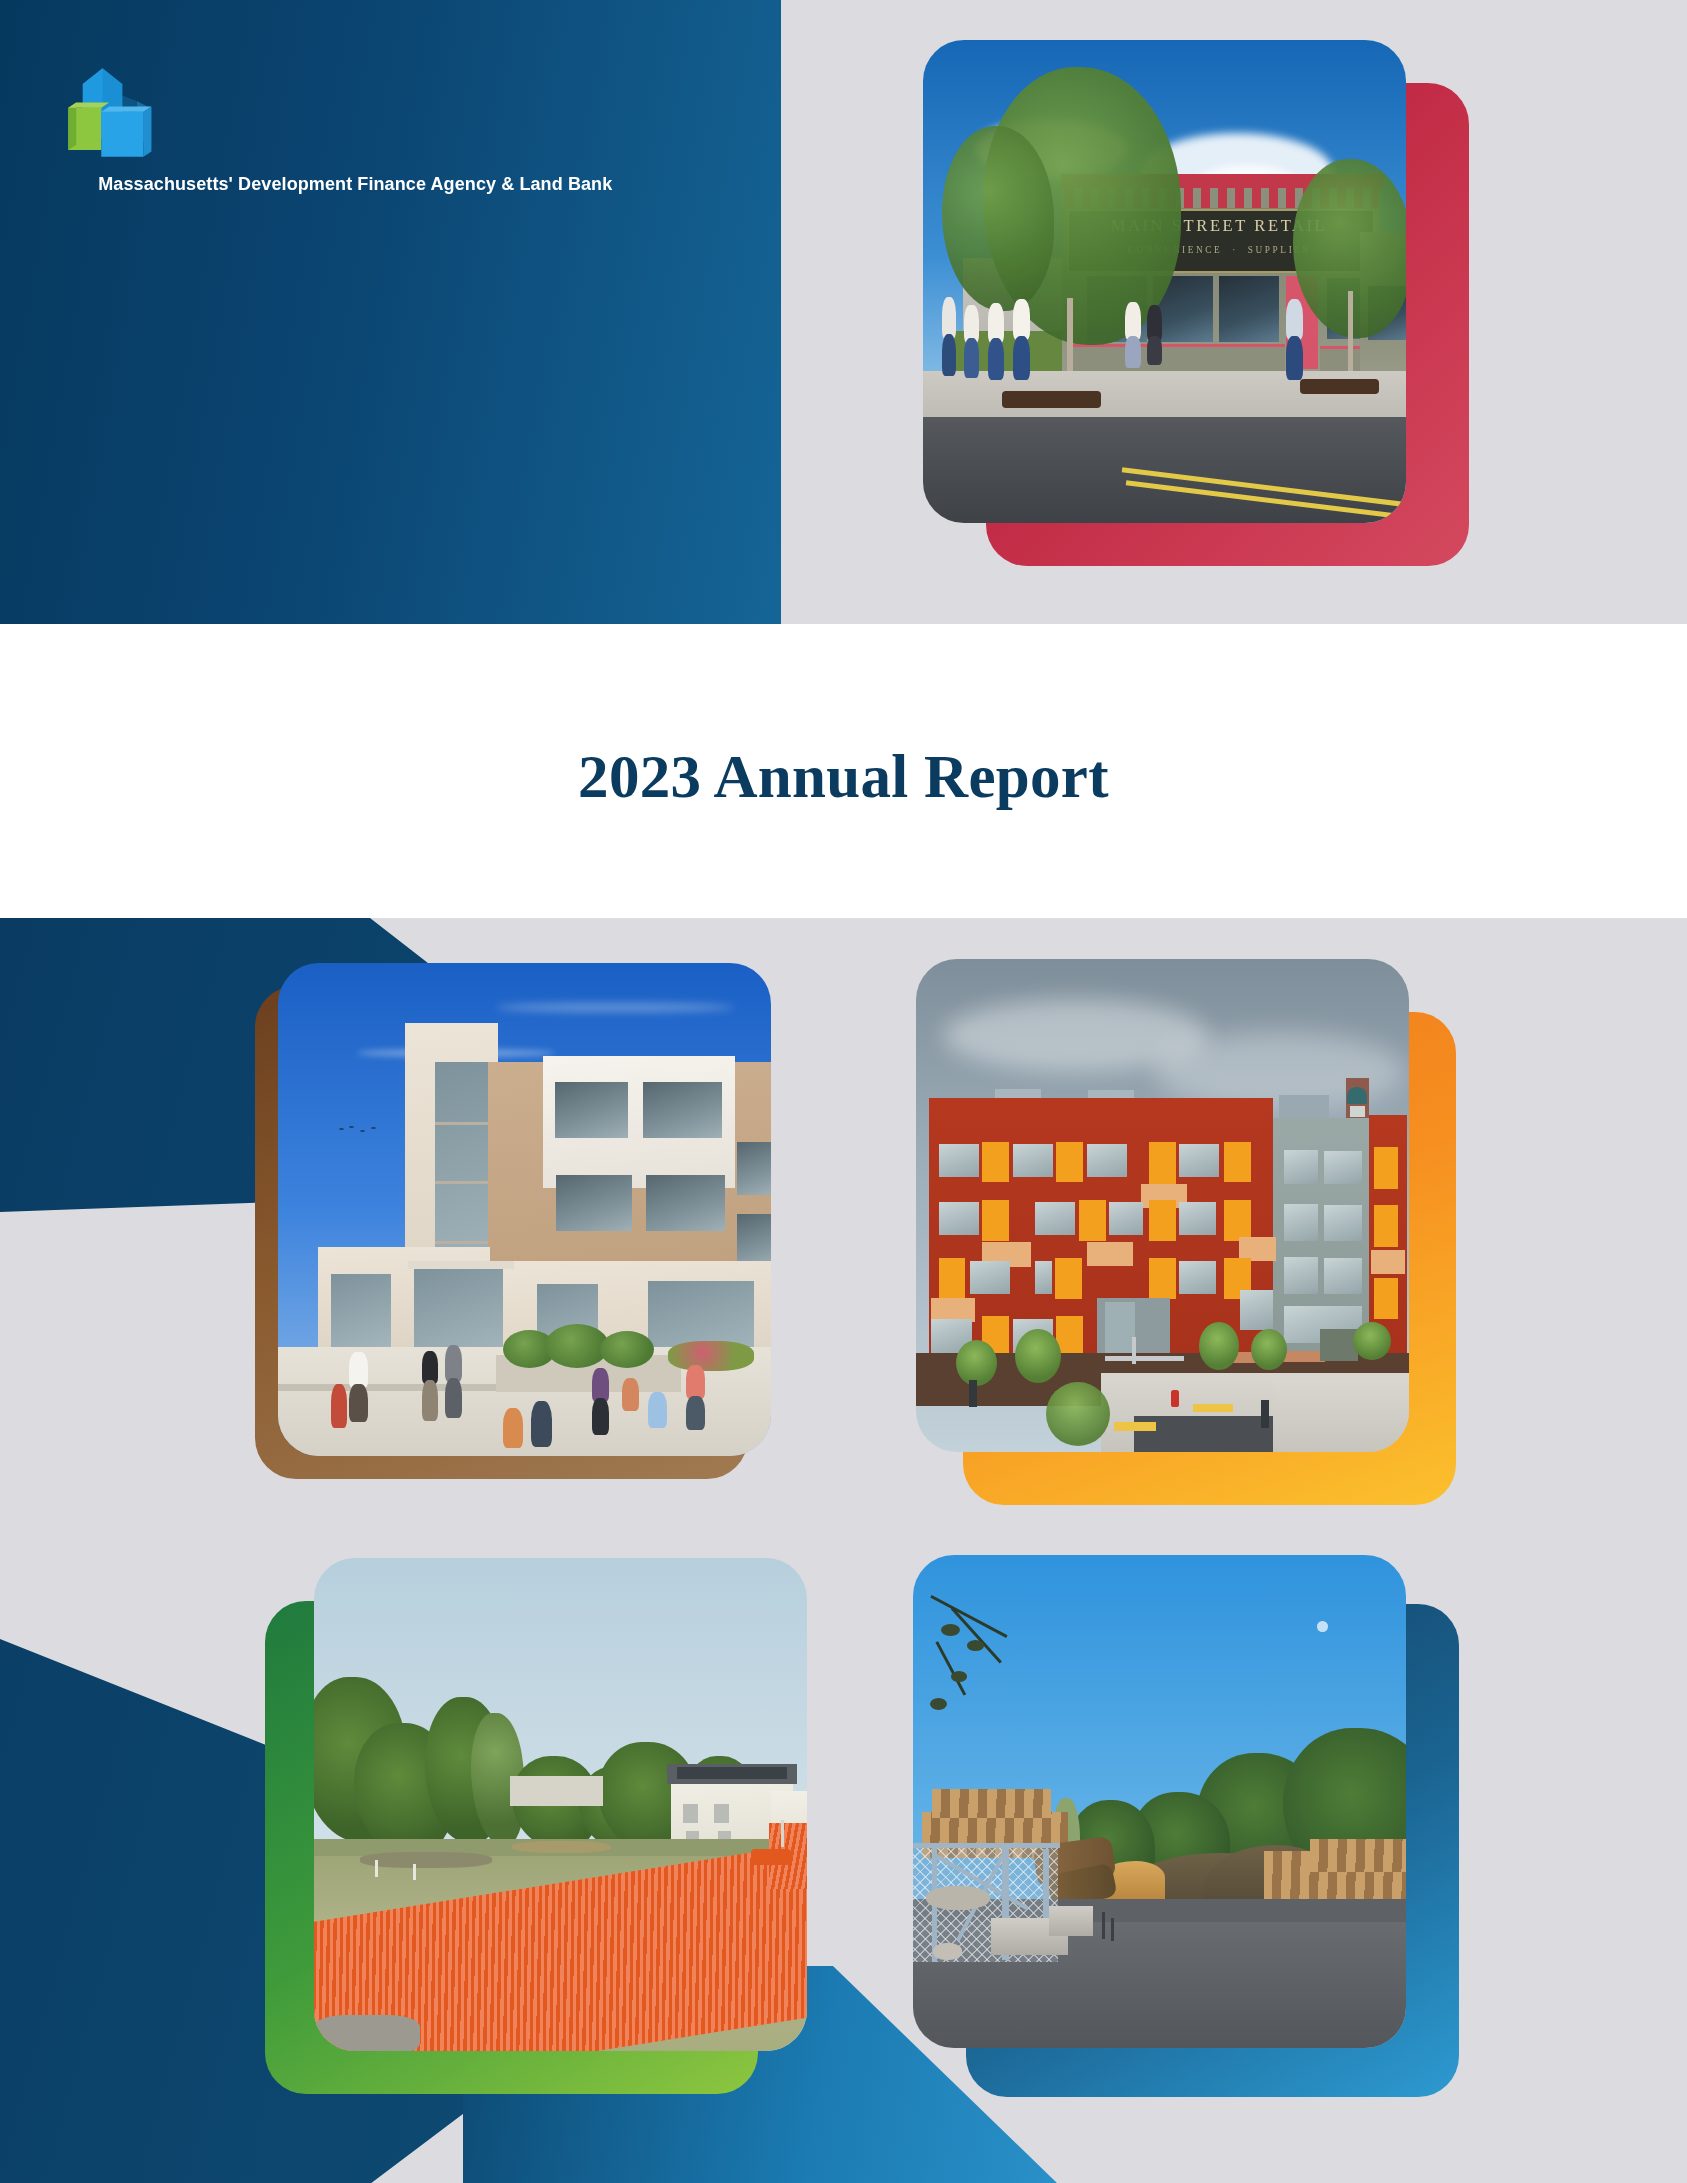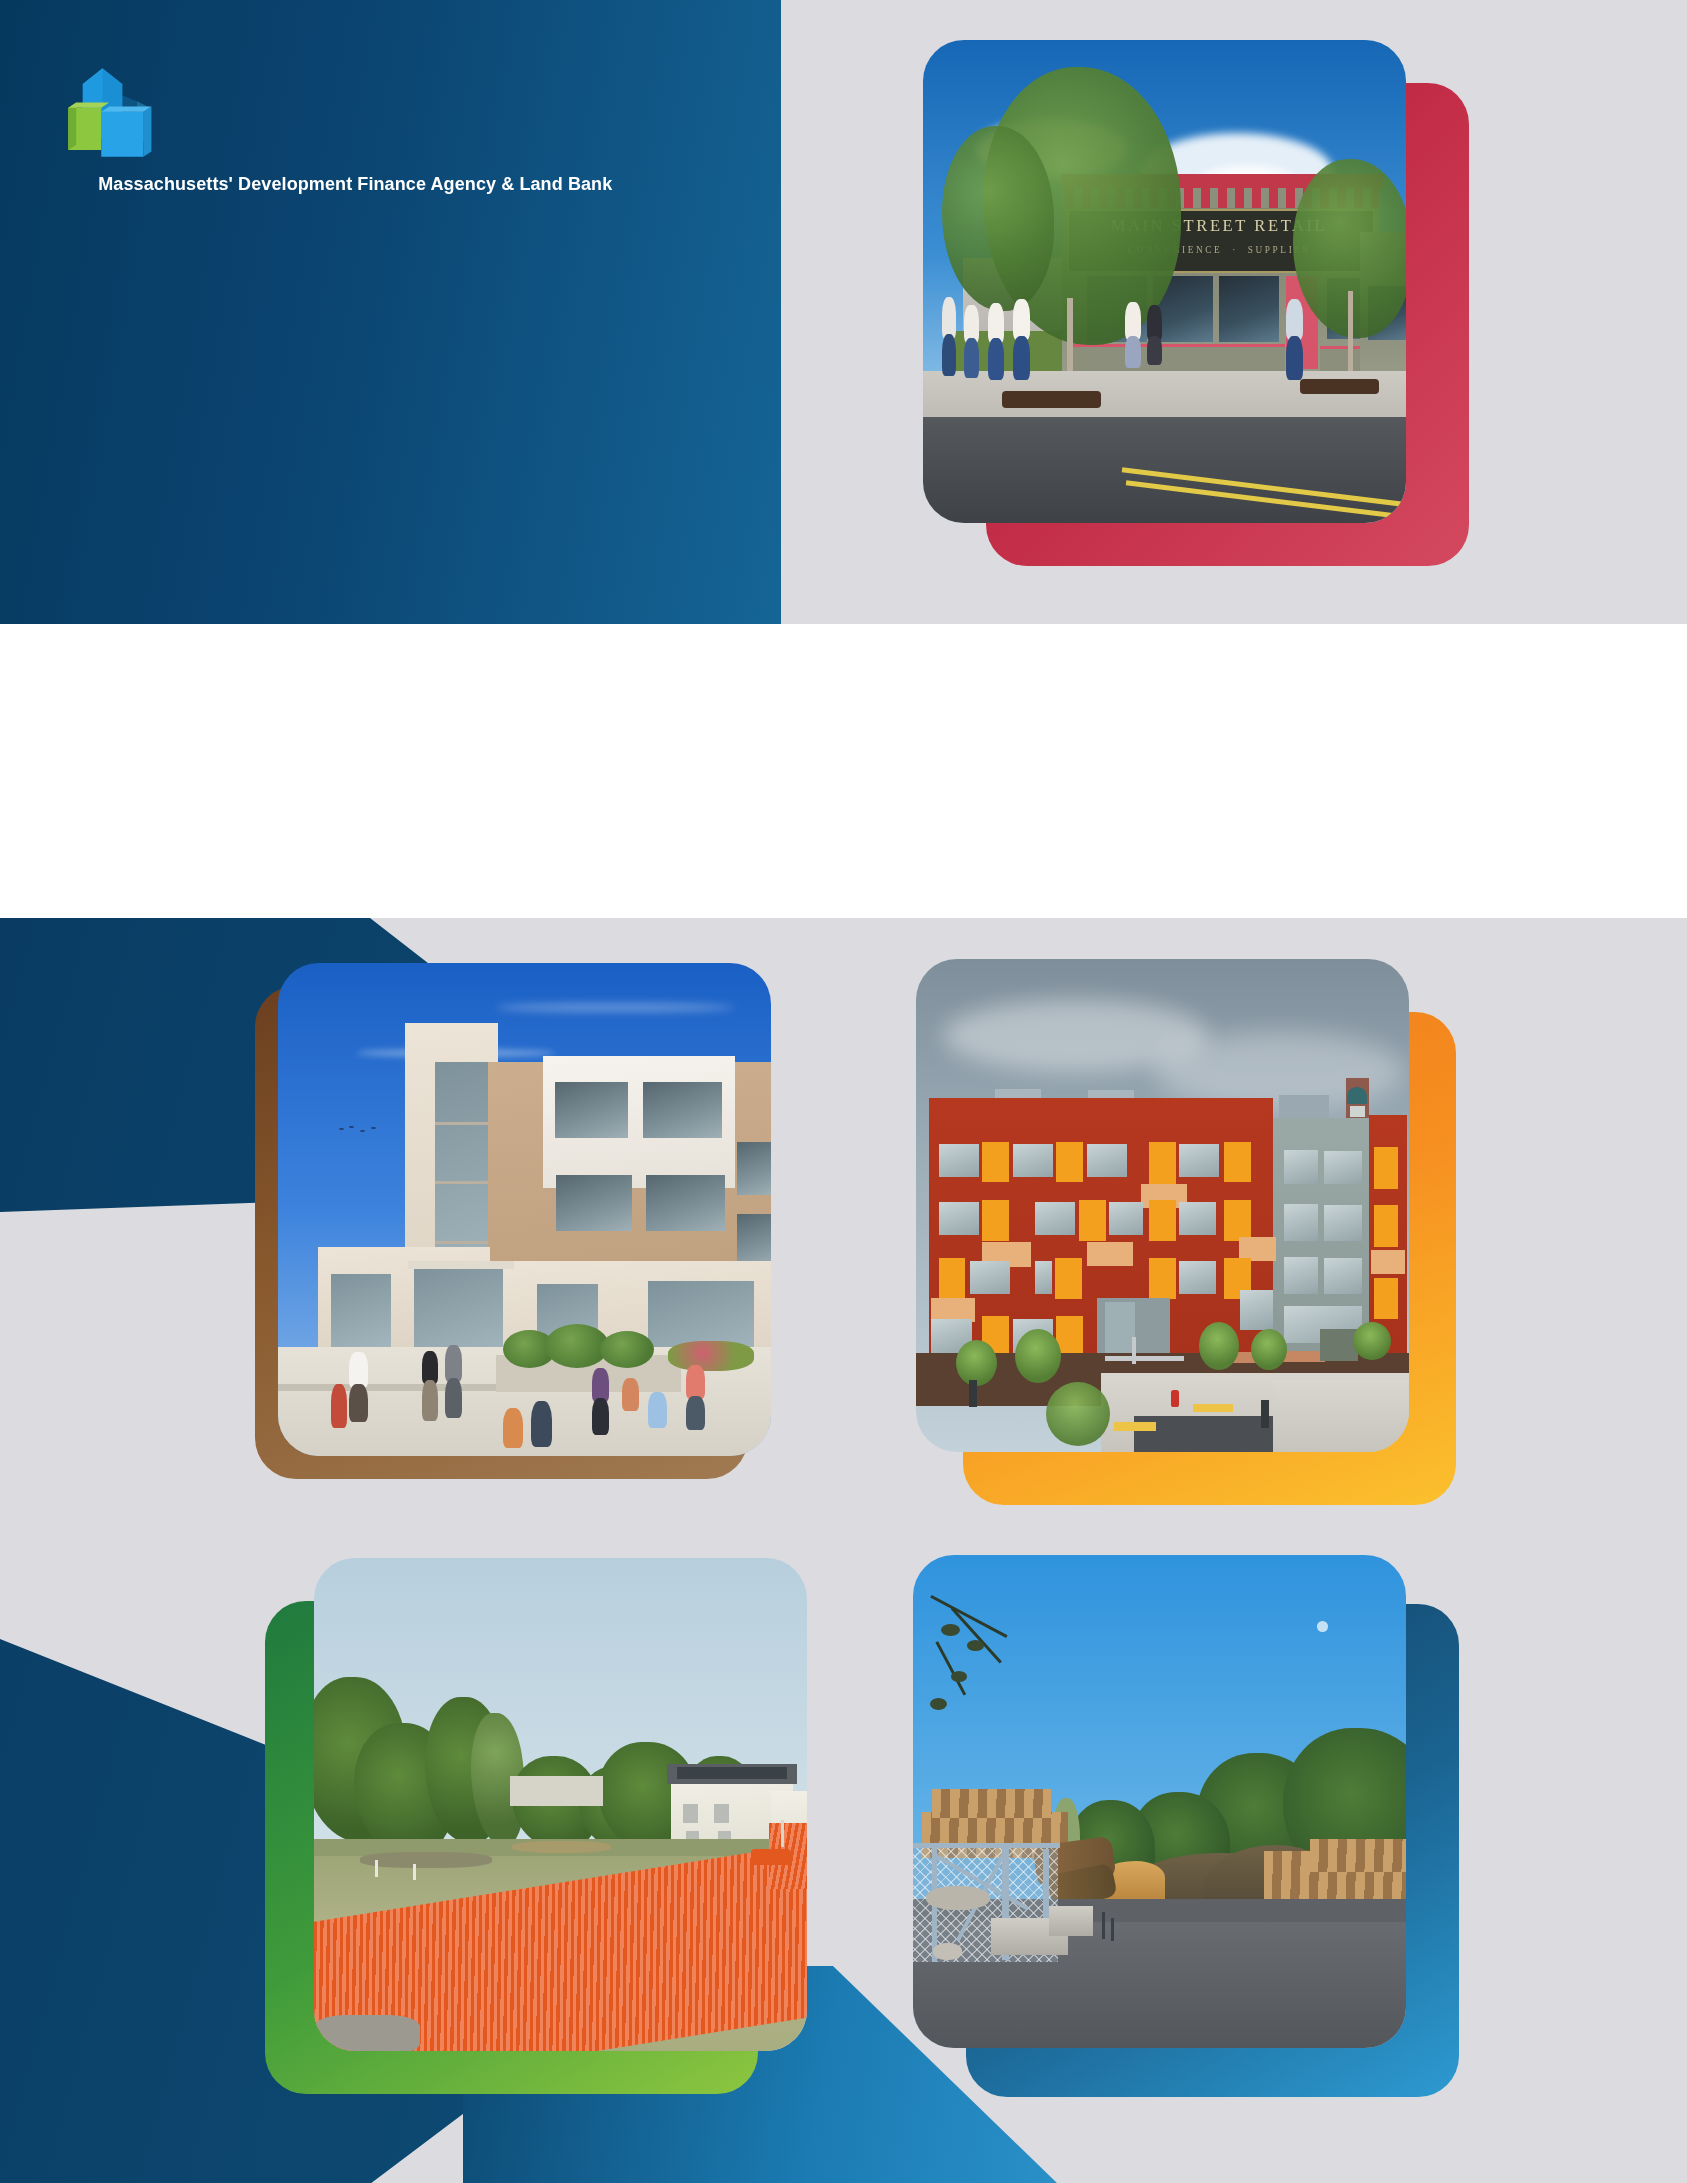--- a/index.html
+++ b/index.html
@@ -366,20 +366,21 @@
         <div class="person" style="left:202px; top:296px; width:16px; height:32px; background:#9aa6c0;"></div>
         <div class="person" style="left:224px; top:265px; width:14.6px; height:36px; background:#2f2f38;"></div>
         <div class="person" style="left:224px; top:296px; width:14.6px; height:29px; background:#3b3b46;"></div>
         <div class="person" style="left:363px; top:259px; width:17px; height:41px; background:#cfd9e4;"></div>
         <div class="person" style="left:363px; top:296px; width:17px; height:44px; background:#2c4a7d;"></div>
       </div>
     </div>
   </div>
 
   <div class="title-band">
+    <h2 class="doc-subtitle">2023 Annual Report</h2>
   </div>
 
   <div class="bottom">
     <div class="bottom-navy"></div>
     <div class="gray-arrow"></div>
     <div class="gray-right-fill"></div>
     <div class="blue-bottom-wedge"></div>
   </div>
 
   <div class="shadow s2"></div>

